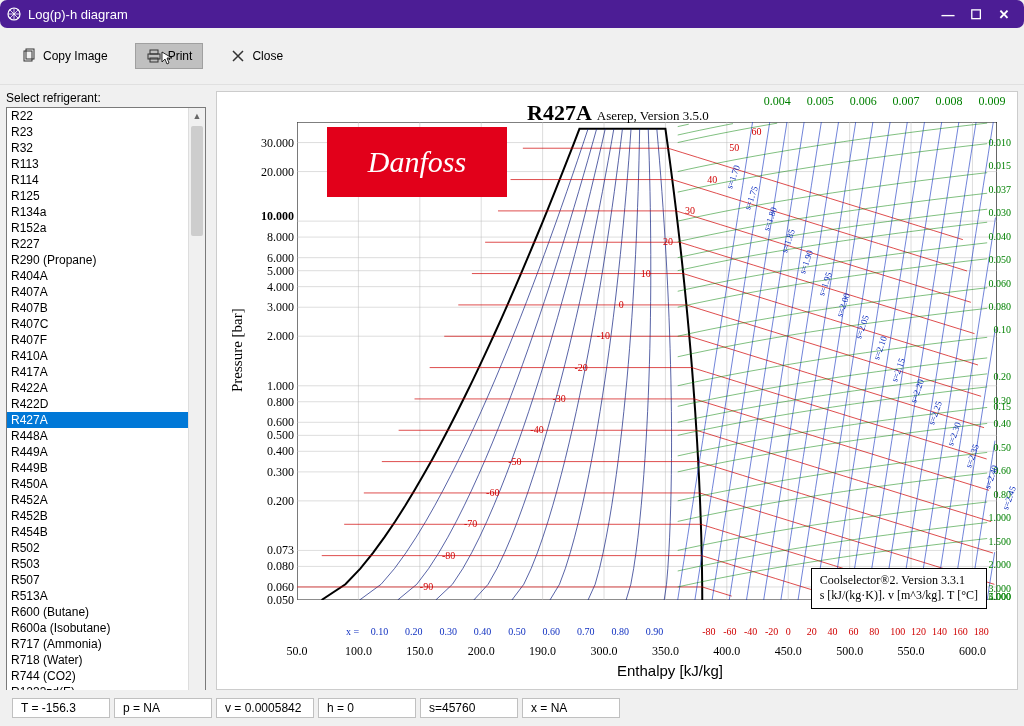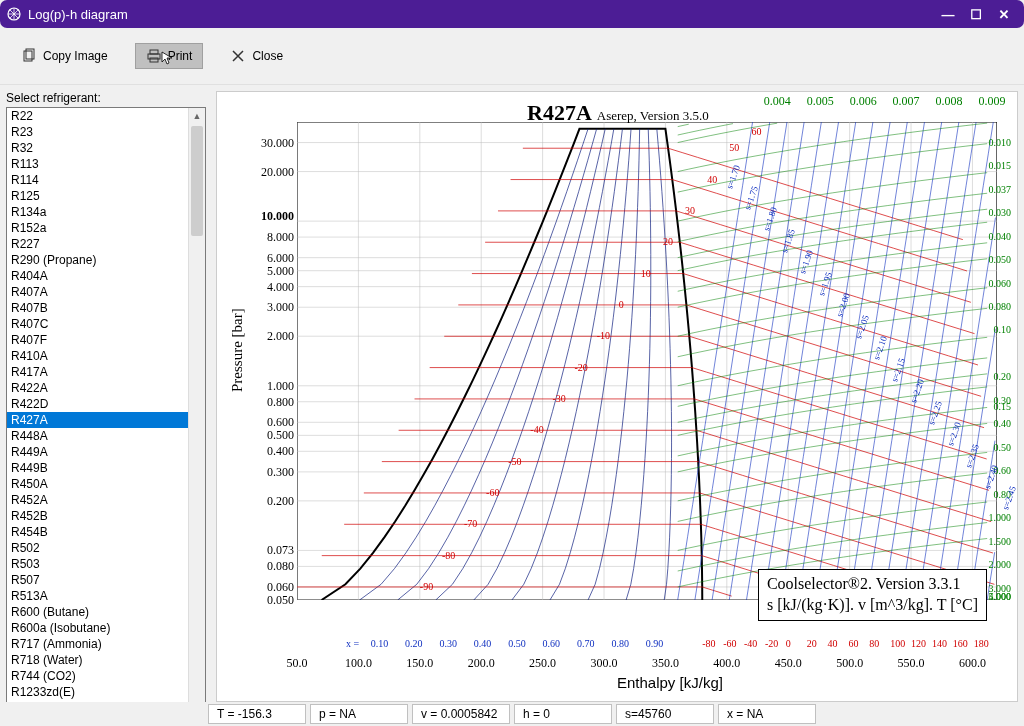--- a/index.html
+++ b/index.html
@@ -30,22 +30,22 @@
   .plot{position:absolute;left:80px;top:30px;width:700px;height:478px;}
   .ytick{position:absolute;left:35px;width:42px;text-align:right;font-family:"Times New Roman",serif;font-size:12px;color:#000;}
   .xtick{position:absolute;bottom:30px;width:40px;text-align:center;font-family:"Times New Roman",serif;font-size:12px;color:#000;transform:translateX(-20px);}
   .x-quality{position:absolute;bottom:52px;font-family:"Times New Roman",serif;font-size:10px;color:#1030c0;}
   .iso-temp{position:absolute;bottom:52px;font-family:"Times New Roman",serif;font-size:10px;color:#d00000;}
   .v-label{position:absolute;right:6px;font-family:"Times New Roman",serif;font-size:10px;color:#008000;}
   .v-label-top{position:absolute;top:2px;font-family:"Times New Roman",serif;font-size:12px;color:#008000;}
   .dome-temp{position:absolute;font-family:"Times New Roman",serif;font-size:10px;color:#d00000;}
   .s-label{position:absolute;font-family:"Times New Roman",serif;font-size:9px;color:#1030c0;transform:rotate(-70deg);}
   .logo{position:absolute;left:110px;top:35px;width:180px;height:70px;background:#e2001a;display:flex;align-items:center;justify-content:center;color:#fff;font-family:"Brush Script MT",cursive;font-size:30px;font-style:italic;}
-  .legendbox{position:absolute;right:30px;bottom:80px;background:#fff;border:1px solid #000;padding:4px 8px;font-family:"Times New Roman",serif;font-size:16px;line-height:1.3;}
-  .statusbar{display:flex;height:24px;align-items:center;justify-content:center;padding:0 12px;gap:4px;background:#f0f0f0;}
+  .legendbox{position:absolute;right:30px;bottom:80px;background:#fff;border:1px solid #000;padding:4px 8px;font-family:"Times New Roman",serif;font-size:12px;line-height:1.3;}
+  .statusbar{display:flex;height:36px;align-items:center;justify-content:flex-start;padding:0 12px;gap:4px;background:#f0f0f0;}
   .statusbar .cell{border:1px solid #c0c0c0;background:#fff;padding:2px 8px;min-width:80px;font-size:12px;}
 </style>
 </head>
 <body>
 
 <div class="window">
   <div class="titlebar">
     <span class="app-icon">
       <svg viewBox="0 0 16 16">
           <circle cx="8" cy="8" r="6" fill="none" stroke="#fff" stroke-width="1.2"></circle>
@@ -286,21 +286,21 @@
           <div class="ytick" style="top: 138.087px;">8.000</div>
           <div class="ytick" style="top: 117px; font-weight: bold;">10.000</div>
           <div class="ytick" style="top: 72.5652px;">20.000</div>
           <div class="ytick" style="top: 43.5714px;">30.000</div>
         </div>
       <div id="xticks">
           <div class="xtick" style="left: 80px;">50.0</div>
           <div class="xtick" style="left: 141.404px;">100.0</div>
           <div class="xtick" style="left: 202.807px;">150.0</div>
           <div class="xtick" style="left: 264.211px;">200.0</div>
-          <div class="xtick" style="left: 325.614px;">250.0</div>
+          <div class="xtick" style="left: 325.614px;">190.0</div>
           <div class="xtick" style="left: 387.018px;">300.0</div>
           <div class="xtick" style="left: 448.421px;">350.0</div>
           <div class="xtick" style="left: 509.825px;">400.0</div>
           <div class="xtick" style="left: 571.228px;">450.0</div>
           <div class="xtick" style="left: 632.632px;">500.0</div>
           <div class="xtick" style="left: 694.035px;">550.0</div>
           <div class="xtick" style="left: 755.439px;">600.0</div>
         </div>
       <div id="qticks">
           <div class="x-quality" style="left: 129.123px;">x =</div>
@@ -392,20 +392,23 @@
           <div class="s-label" style="left: 651.053px; top: 251.243px;">s=2.10</div>
           <div class="s-label" style="left: 669.474px; top: 272.703px;">s=2.15</div>
           <div class="s-label" style="left: 687.895px; top: 294.163px;">s=2.20</div>
           <div class="s-label" style="left: 706.316px; top: 315.622px;">s=2.25</div>
           <div class="s-label" style="left: 724.737px; top: 337.082px;">s=2.30</div>
           <div class="s-label" style="left: 743.158px; top: 358.542px;">s=2.35</div>
           <div class="s-label" style="left: 761.579px; top: 380.002px;">s=2.40</div>
           <div class="s-label" style="left: 780px; top: 401.461px;">s=2.45</div>
         </div>
 
+      <div class="logo">
+          <span>Danfoss</span>
+        </div>
 
       <div class="legendbox">
         <div>Coolselector®2. Version 3.3.1</div>
         <div>s [kJ/(kg·K)]. v [m^3/kg]. T [°C]</div>
       </div>
     </div>
   </div>
 
   <div class="statusbar">
     <div class="cell">T = -156.3</div>

